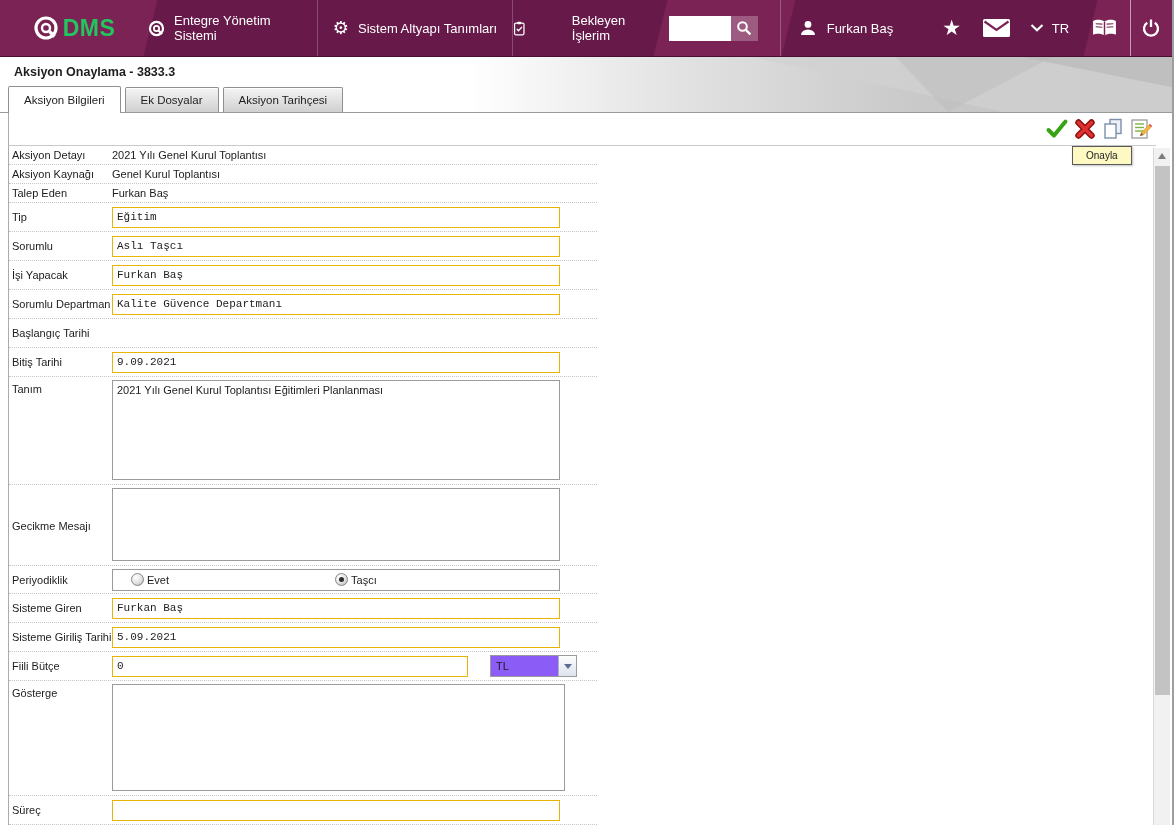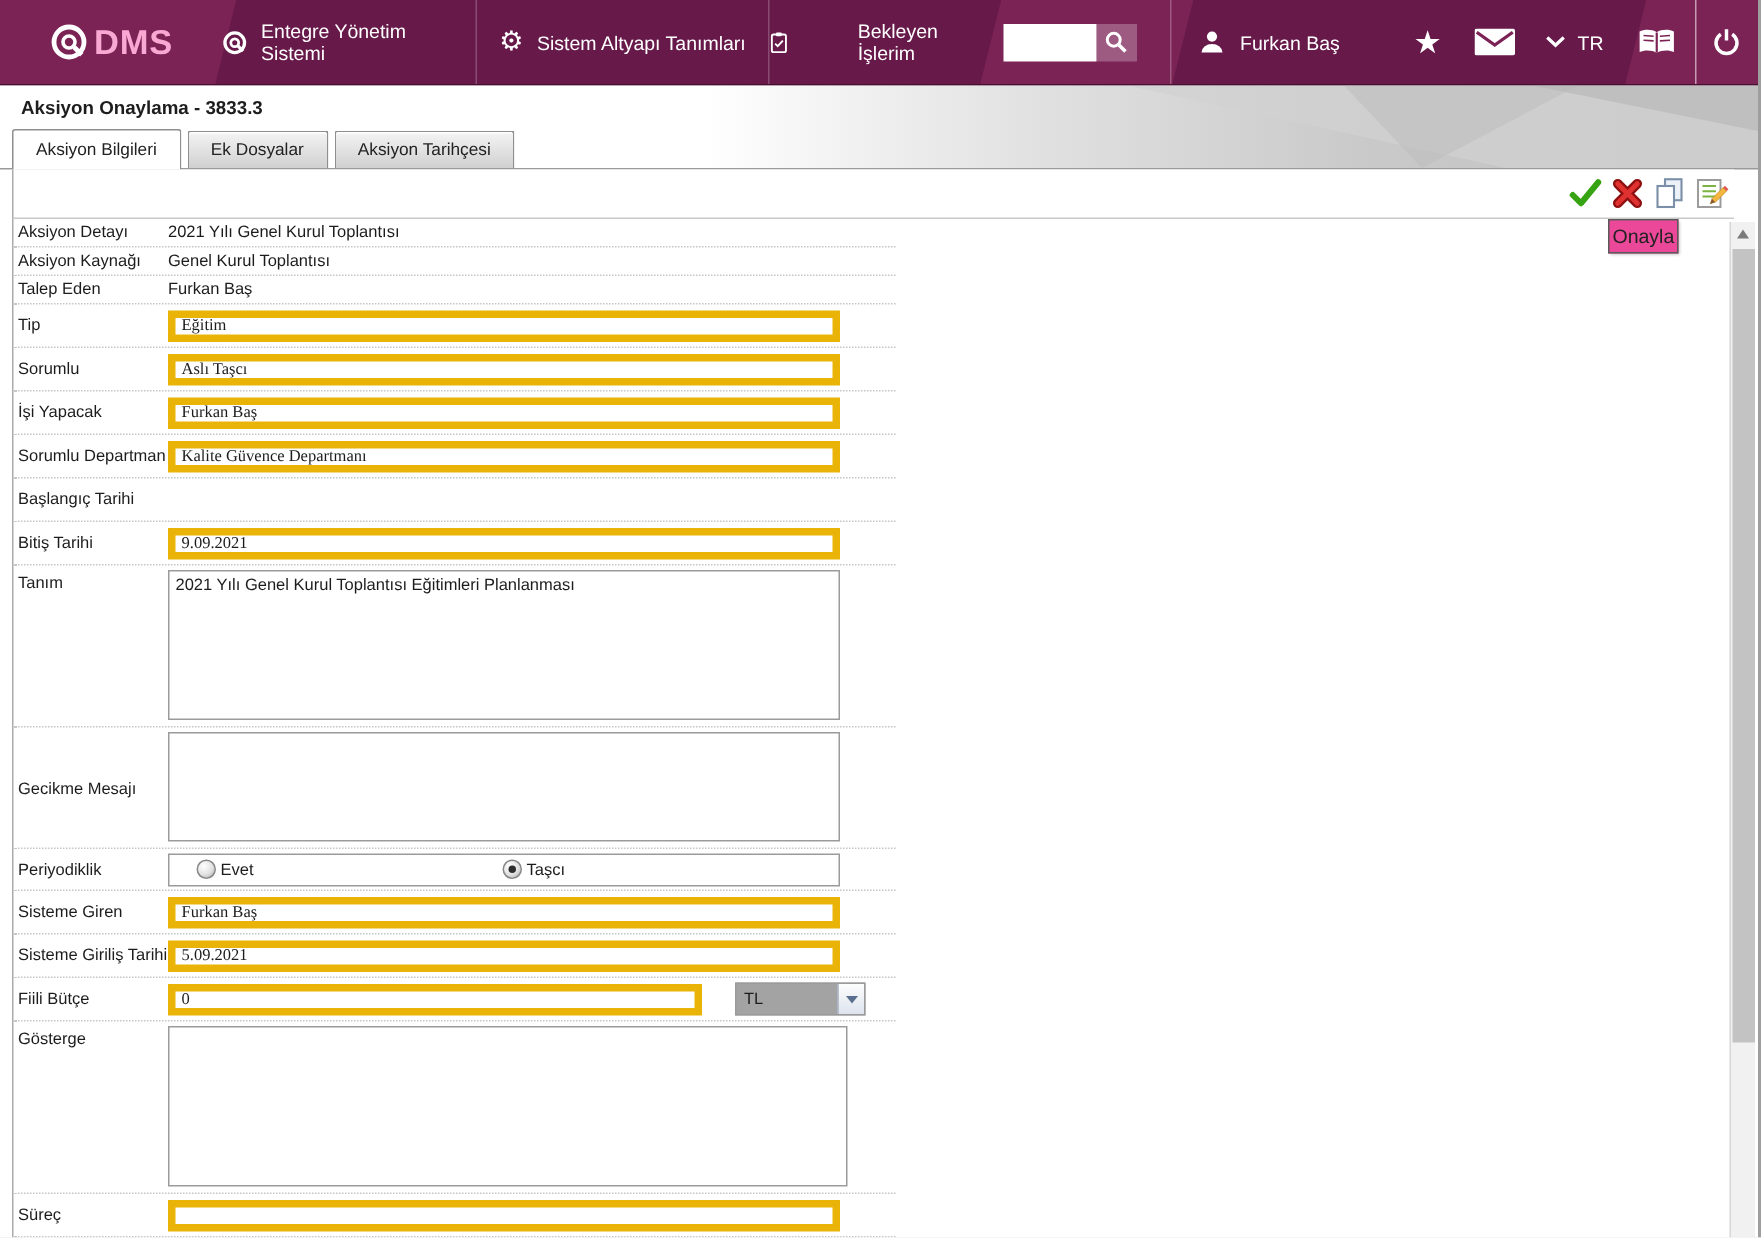--- a/index.html
+++ b/index.html
@@ -10,21 +10,21 @@
 
   
   .navbar { position:absolute; left:0; top:0; width:100%; height:57px; background:#67194a;
             border-bottom:1px solid #480f32; overflow:hidden; }
   .seg-light { position:absolute; top:-5px; height:70px; background:#7c2355; transform:skewX(-14deg); }
   .seg-logo-bg   { left:-30px; width:180px; }
   .seg-search-bg { left:660px; width:128px; }
   .seg-right-bg  { left:1090px; width:140px; }
   .nav-inner { position:absolute; inset:0; display:flex; align-items:center; }
   .logo { width:150px; display:flex; align-items:center; justify-content:center; gap:4px; height:57px; }
-  .logo-text { color:#f9a8d4; font-size:23px; font-weight:800; letter-spacing:.5px; }
+  .logo-text { color:#22c55e; font-size:23px; font-weight:800; letter-spacing:.5px; }
   .menu-item { height:57px; display:flex; align-items:center; justify-content:center; gap:9px;
                color:#fff; font-size:13px; border-right:1px solid rgba(255,255,255,.22); cursor:pointer; }
   .mi-1 { width:172px; } .mi-2 { width:198px; } .mi-3 { width:135px; border-right:none;gap:46px; }
   .gear-glyph { font-family:"DejaVu Sans",sans-serif; font-size:18px; line-height:1; color:#fff; }
   .search-wrap { width:135px; height:57px; display:flex; align-items:center; justify-content:center; }
   .search-input { width:62px; height:25px; border:none; outline:none; background:#fff; font-size:12px; padding:0 4px; }
   .search-btn { width:27px; height:25px; background:rgba(255,255,255,.26); border:none; display:flex;
                 align-items:center; justify-content:center; cursor:pointer; }
   .user-seg { width:152px; height:57px; display:flex; align-items:center; gap:10px; padding-left:18px;
               border-left:1px solid rgba(255,255,255,.25); color:#fff; font-size:13px; }
@@ -51,52 +51,52 @@
   .tab { height:25px; padding:0 15px; display:flex; align-items:center; font-size:11.5px; color:#222;
          border:1px solid #8f8f8f; border-bottom:none; border-radius:2px 2px 0 0;
          background:linear-gradient(#f4f4f4,#d0d0d0); box-shadow:inset 0 1px 0 #fff; cursor:pointer; }
   .tab.active { background:#fff; height:27px; box-shadow:none; position:relative; z-index:2; }
 
   
   .toolbar { position:absolute; left:8px; top:113px; width:1148px; height:33px; background:#fff;
              border-left:1px solid #ababab; border-bottom:1px solid #c9c9c9; }
   .tool-icons { position:absolute; right:3px; top:4px; display:flex; gap:4px; }
   .tool-btn { width:24px; height:24px; display:flex; align-items:center; justify-content:center; cursor:pointer; }
-  .tooltip { position:absolute; left:1072px; top:146px; background:#ec4899; border:1px solid #5a5a5a;
-             font-size:13px; color:#222; padding:3px 2px; z-index:30; box-shadow:1px 1px 2px rgba(0,0,0,.25); }
+  .tooltip { position:absolute; left:1072px; top:146px; background:#fef9c3; border:1px solid #5a5a5a;
+             font-size:10px; color:#222; padding:3px 13px; z-index:30; box-shadow:1px 1px 2px rgba(0,0,0,.25); }
 
   
   .form { position:absolute; left:8px; top:146px; width:1148px; bottom:0; background:#fff;
           border-left:1px solid #ababab; }
   .rows { width:588px; }
   .row { display:flex; border-bottom:1px dotted #c6c6c6; padding-left:3px; }
   .lbl { flex:0 0 100px; font-size:11px; color:#1c1c1c; padding-top:0; display:flex; align-items:center; }
   .r-static { height:19px; align-items:center; }
   .r-static .val { font-size:11px; color:#1c1c1c; display:flex; align-items:center; }
   .r-input { height:29px; align-items:center; }
-  .inp { width:448px; height:21px; border:5px solid #eab308; font-size:11px; padding:1px 4px;
-         font-family:Liberation Serif, serif; color:#1c1c1c; background:#fff; }
+  .inp { width:448px; height:21px; border:1px solid #eab308; font-size:11px; padding:1px 4px;
+         font-family:Liberation Mono, monospace; color:#1c1c1c; background:#fff; }
   .inp.short { width:356px; }
   .r-ta { align-items:flex-start; padding-top:3px; padding-bottom:4px; }
   .r-ta .lbl { align-items:flex-start; padding-top:3px; }
   .r-ta.mid .lbl { align-items:center; align-self:stretch; }
   .ta { width:448px; border:1px solid #9b9b9b; font-size:11px; padding:3px 4px; resize:none;
         font-family:"Liberation Sans",sans-serif; color:#1c1c1c; overflow:hidden; }
   .ta-tanim { height:100px; } .ta-gecikme { height:73px; } .ta-gosterge { height:107px; width:453px; }
   .r-radio { height:28px; align-items:center; }
   .radio-box { width:448px; height:22px; border:1px solid #9b9b9b; display:flex; align-items:center; }
   .radio-opt { display:flex; align-items:center; gap:3px; margin-left:18px; }
   .radio-opt.opt2 { margin-left:166px; }
   .radio { width:13px; height:13px; border-radius:50%; border:1px solid #878787; position:relative;
            background:radial-gradient(circle at 35% 30%, #ffffff, #e2e2e2 55%, #9f9f9f 110%); cursor:pointer; }
   .radio.on::after { content:""; position:absolute; left:3px; top:3px; width:5px; height:5px;
                      border-radius:50%; background:#2e2e2e; }
   .radio-lbl { font-size:11px; color:#1c1c1c; }
   .combo { width:87px; height:22px; border:1px solid #9b9b9b; margin-left:22px; display:flex;
-           align-items:center; background:#a3a3a3; cursor:pointer; }
+           align-items:center; background:#8b5cf6; cursor:pointer; }
   .combo-val { flex:1; font-size:11px; padding-left:5px; color:#1c1c1c; }
   .combo-btn { width:18px; height:20px; border-left:1px solid #aab4c4; background:linear-gradient(#fdfdfd,#dde3ee);
                display:flex; align-items:center; justify-content:center; }
   .combo-arrow { width:0; height:0; border-left:4px solid transparent; border-right:4px solid transparent;
                  border-top:5px solid #5a6f8f; }
 
   
   .vscroll { position:absolute; right:2px; top:148px; bottom:0; width:17px; background:#f1f1f1;
              border-left:1px solid #d8d8d8; }
   .vs-up { height:16px; display:flex; align-items:center; justify-content:center; cursor:pointer; }

